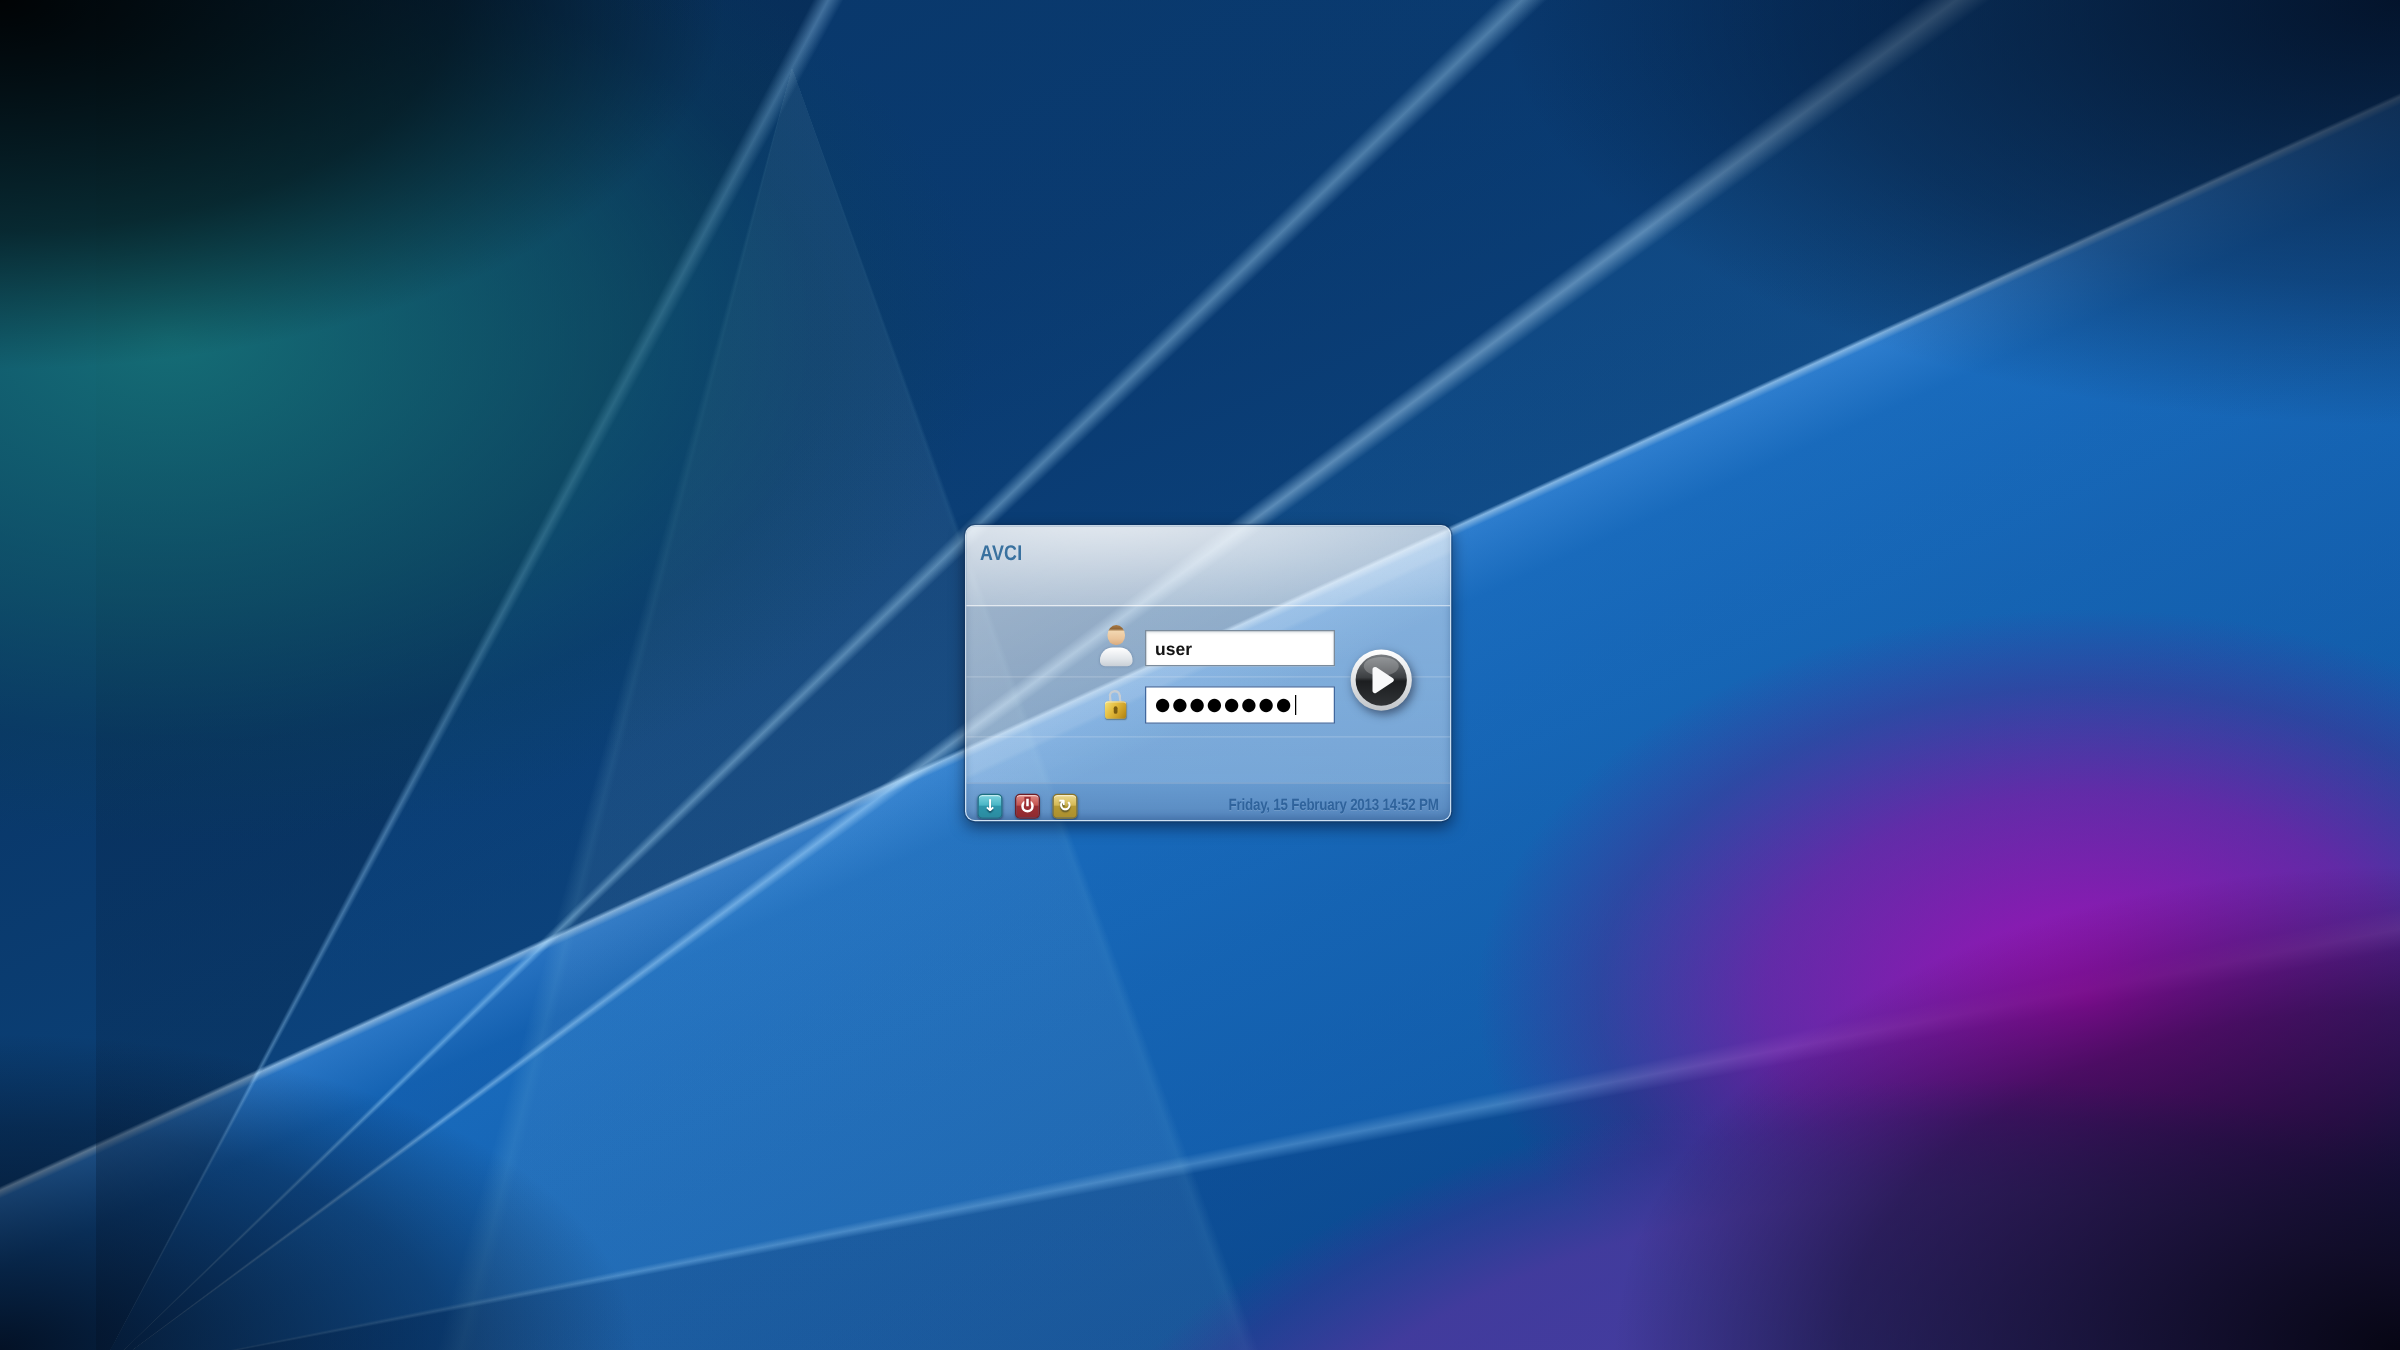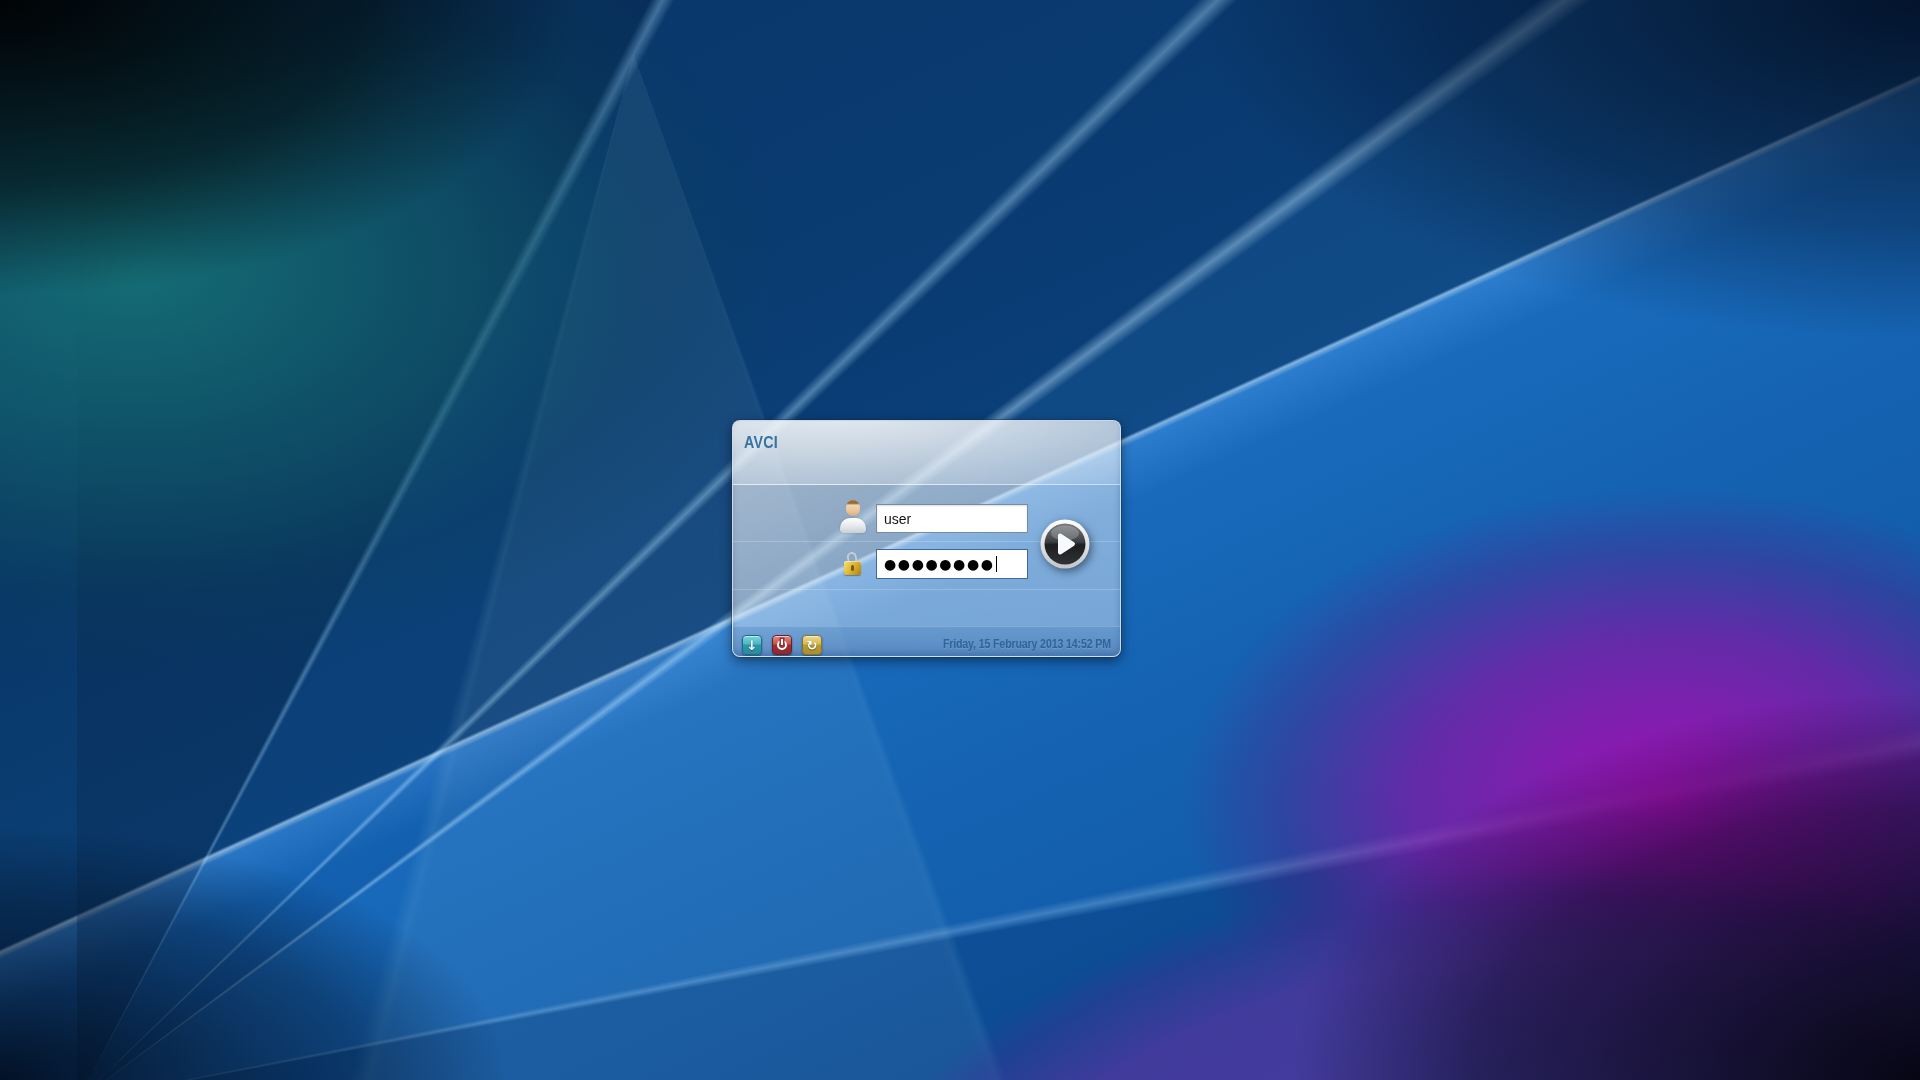--- a/index.html
+++ b/index.html
@@ -45,21 +45,21 @@
       
       linear-gradient(155.5deg,
         #07315e 0%, #093769 30%, #0b4076 48.55%,
         #9cc6ea 48.72%,
         #2f7fd0 49.05%, #1668ba 52%, #115fae 62%, #0d53a0 78%, #0a4890 100%),
       #0b4f98;
   }
 
   
   .login-box {
-    position:absolute; left:732px; top:420px; width:389px; height:237px;
+    position:absolute; left:772px; top:420px; width:389px; height:237px;
     border-radius:8px; overflow:hidden;
     background:linear-gradient(180deg, rgba(238,244,250,0.52), rgba(228,238,250,0.46));
     border:1px solid rgba(248,252,255,0.65);
     box-shadow:
       0 0 0 1px rgba(18,48,92,0.45),
       0 4px 12px rgba(0,5,20,0.50),
       inset 0 -3px 6px rgba(15,50,95,0.30);
   }
   .sheen {
     position:absolute; inset:0; pointer-events:none;
@@ -106,21 +106,21 @@
   }
   .lock .lockbody::after {
     content:""; position:absolute; left:7px; top:4px; width:3px; height:6px;
     background:#7a5c10; border-radius:2px;
   }
 
   
   .field {
     position:absolute; left:143px; width:152px; background:#ffffff;
     display:flex; align-items:center; padding:0 7px;
-    font-size:14px; color:#141414; cursor:text;
+    font-size:14px; color:#141414; cursor:text;font-weight:bold;
   }
   .field.username { top:83px;  height:29px; border:1px solid #7b8b9b; box-shadow:inset 0 1px 2px rgba(70,90,110,0.22); }
   .field.password { top:128px; height:30px; border:1px solid #41689e; }
   .dots { font-family:"DejaVu Sans", sans-serif; font-size:14px; letter-spacing:1.6px; color:#000; line-height:1; }
   .caret { display:inline-block; width:1.5px; height:16px; background:#000; margin-left:1px; }
 
   
   .login-btn {
     position:absolute; left:307px; top:98px; width:50px; height:50px;
     background:none; border:none; padding:0; cursor:pointer;

